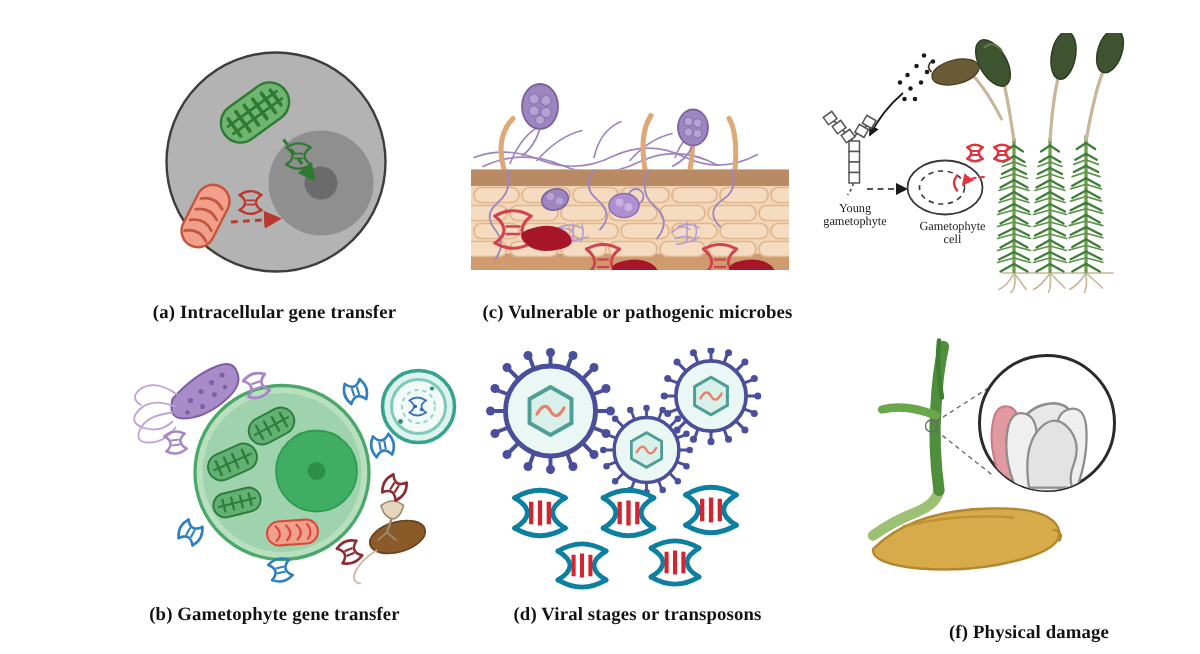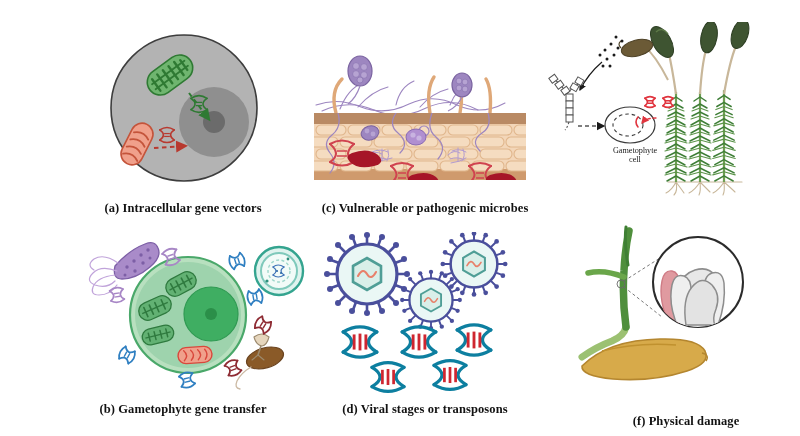--- a/index.html
+++ b/index.html
@@ -95,21 +95,21 @@
         <path d="M-10,-7 q10,-7 20,0 M-10,7 q10,7 20,0" fill="none" stroke="#b8392f" stroke-width="2.2" stroke-linecap="round"></path>
         <g stroke="#b8392f" stroke-width="1.7">
             <line x1="-4" y1="-2" x2="4" y2="-2"></line>
             <line x1="-4" y1="2" x2="4" y2="2"></line>
           </g>
       </g>
 
       <line x1="92" y1="126" x2="122" y2="124" stroke="#b8392f" stroke-width="2" stroke-dasharray="4.5,3.5" marker-end="url(#aArrowR)"></line>
     </svg>
   </div>
-  <div class="caption" style="left:63px;top:201px;width:240px;">(a) Intracellular gene vectors</div>
+  <div class="caption" style="left:63px;top:201px;width:240px;">(a) Intracellular gene transfer</div>
 
   <div class="panel" style="left:55px;top:225px;width:262px;height:172px;">
     <svg class="art" width="262" height="172" viewBox="0 0 262 172">
 
       <circle cx="133" cy="90" r="58" fill="#b8e0bf" stroke="#4aa86a" stroke-width="2.2"></circle>
       <circle cx="133" cy="90" r="53" fill="#9ed3ad" stroke="none"></circle>
       <circle cx="156" cy="89" r="27" fill="#3fae62" stroke="#2f9a52" stroke-width="1.2"></circle>
       <circle cx="156" cy="89" r="6" fill="#2b8f49"></circle>
 
       <g transform="translate(126,59) rotate(-28)">
@@ -623,20 +623,22 @@
               <line x1="-5" y1="-3" x2="5" y2="-3"></line>
               <line x1="-5" y1="3" x2="5" y2="3"></line>
             </g>
         </g>
         <g transform="translate(128,100)" stroke-width="1.6">
           <path d="M0,-5 q-4,5 0,10"></path>
         </g>
       </g>
     </svg>
 
+    <div class="inline-label" style="left:17px;top:112px;width:86px;">Young
+gametophyte</div>
     <div class="inline-label" style="left:82px;top:124px;width:86px;">Gametophyte
 cell</div>
   </div>
 
   <div class="panel" style="left:550px;top:225px;width:250px;height:172px;">
     <svg class="art" width="250" height="172" viewBox="0 0 250 172">
       <defs>
         <clipPath id="insetClip">
             <circle cx="148" cy="57" r="45"></circle>
           </clipPath>

